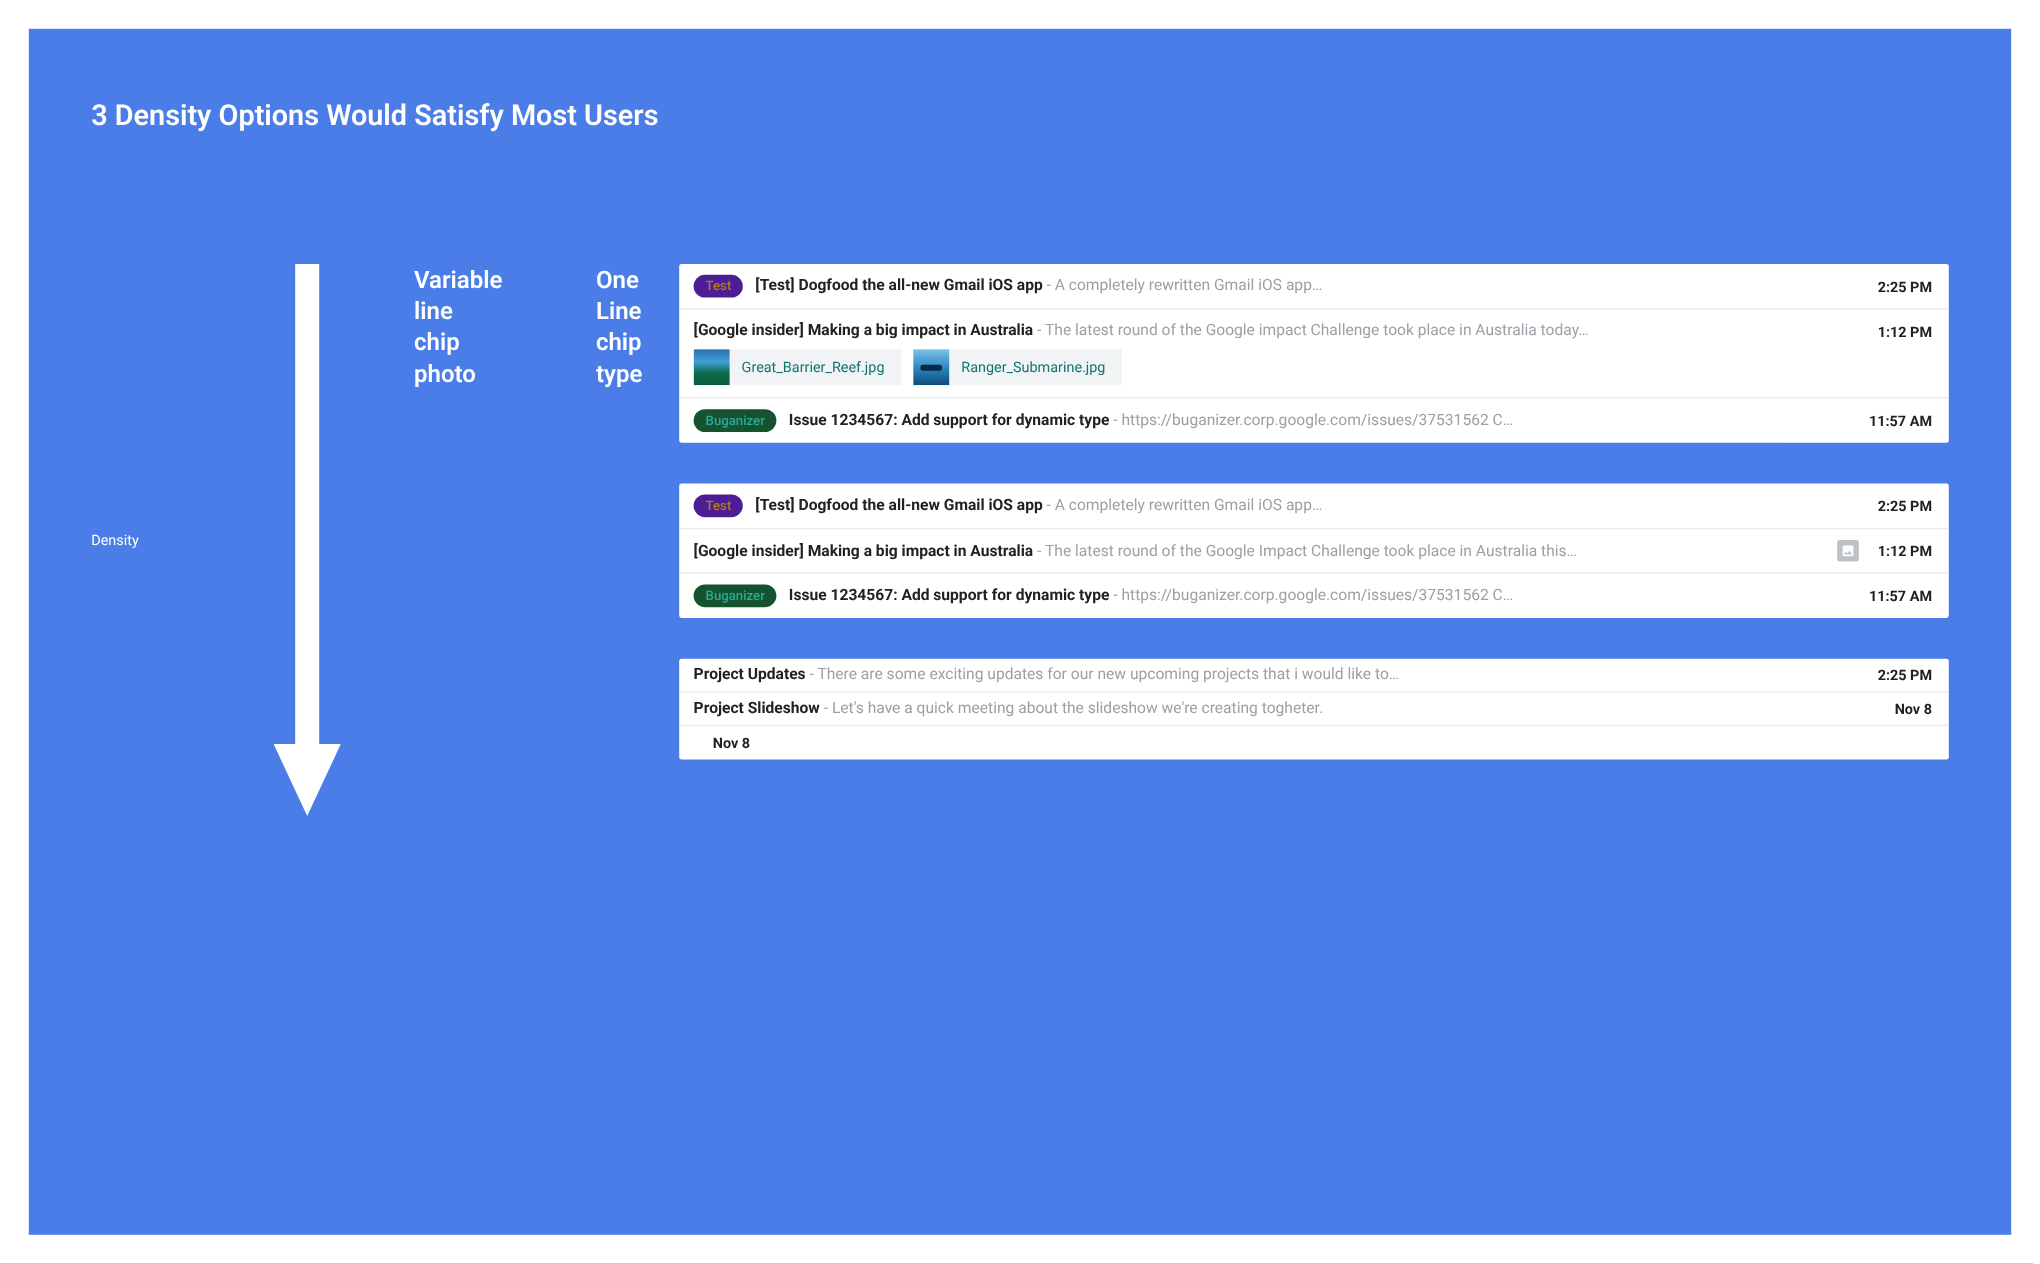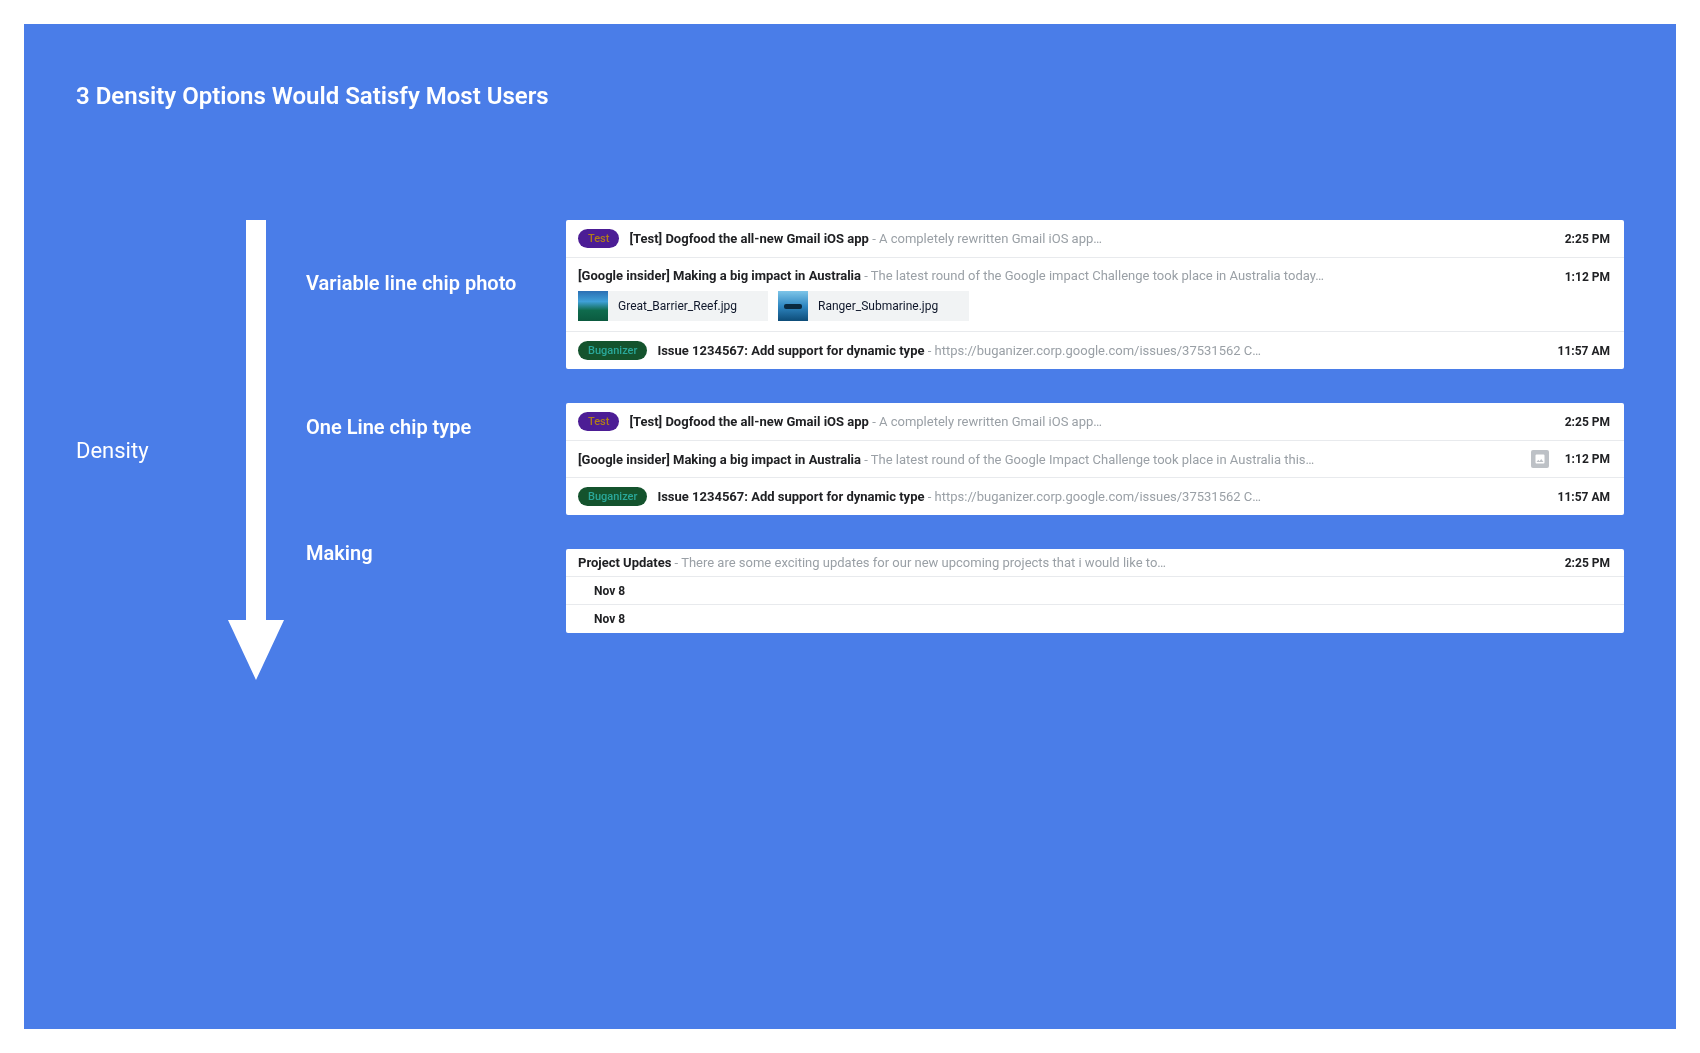--- a/index.html
+++ b/index.html
@@ -29,35 +29,35 @@
   }
   .left-col {
     width: 130px;
     display: flex;
     flex-direction: column;
     justify-content: center;
     align-items: flex-start;
   }
   .density-label {
     color: #fff;
-    font-size: 22px;
+    font-size: 12px;
     font-weight: 400;
   }
   .arrow-col {
     width: 100px;
     display: flex;
     justify-content: center;
     align-items: flex-start;
   }
   .arrow-svg { display: block; }
   .labels-col {
     width: 260px;
     padding-right: 20px;
     display: flex;
-    flex-direction: column;
+    gap: 39px;
   }
   .section-label {
     color: #fff;
     font-size: 20px;
     font-weight: 600;
     line-height: 1.3;
   }
   .spacer-1 { height: 50px; }
   .spacer-2 { height: 118px; }
   .spacer-3 { height: 100px; }
@@ -111,24 +111,24 @@
     margin-left: 16px;
     white-space: nowrap;
   }
   .variable-body { flex: 1; }
   .variable-body .row-text { display: block; margin-bottom: 8px; }
   .attachments { display: flex; gap: 10px; }
   .attach {
     display: flex;
     align-items: center;
     background: #f1f3f4;
-    color: #0f172a;
+    color: #0f766e;
     font-size: 12px;
     height: 30px;
-    padding-right: 31px;
+    padding-right: 14px;
     overflow: hidden;
   }
   .attach-thumb {
     width: 30px;
     height: 30px;
     margin-right: 10px;
   }
   .thumb-reef {
     background: linear-gradient(180deg, #2b6fb3 0%, #3fa0d8 35%, #0f6b4d 65%, #0b5a3f 100%);
   }
@@ -269,20 +269,25 @@
       <div class="list">
         <div class="row row-compact">
           <span class="row-text">
             <span class="subject">Project Updates</span>
             <span class="sep"> - </span>
             <span class="preview">There are some exciting updates for our new upcoming projects that i would like to…</span>
           </span>
           <span class="time">2:25 PM</span>
         </div>
         <div class="row row-compact">
+          <span class="row-text">
+            <span class="subject">Project Slideshow</span>
+            <span class="sep"> - </span>
+            <span class="preview">Let's have a quick meeting about the slideshow we're creating togheter.</span>
+          </span>
           <span class="time">Nov 8</span>
         </div>
         <div class="row row-compact">
           <span class="time">Nov 8</span>
         </div>
       </div>
 
     </div>
   </div>
 </div>

